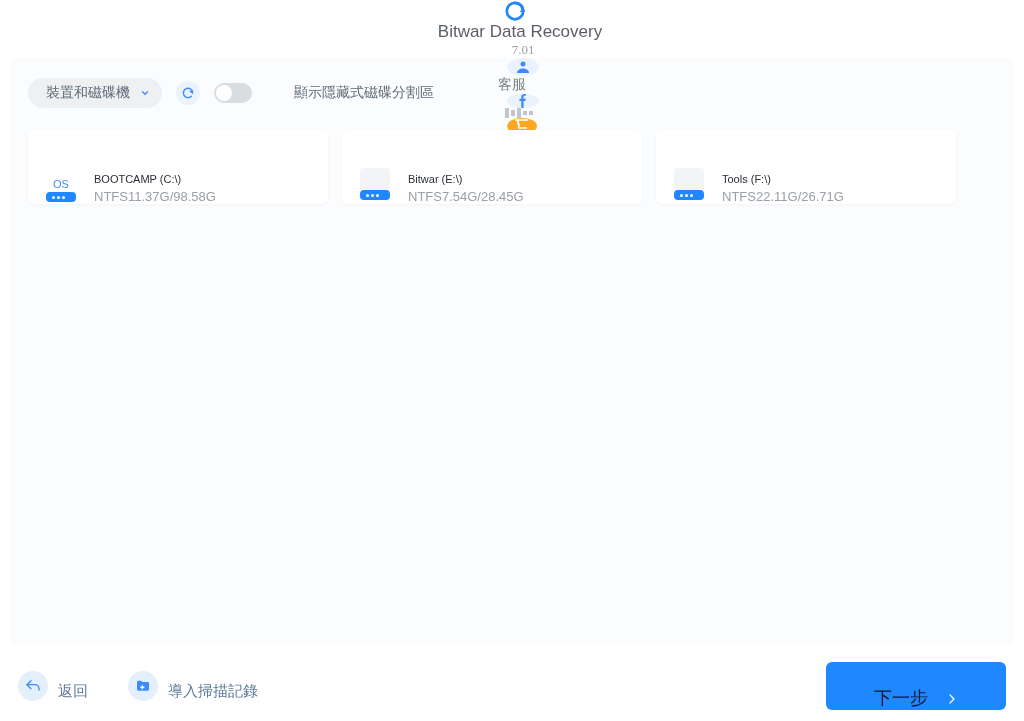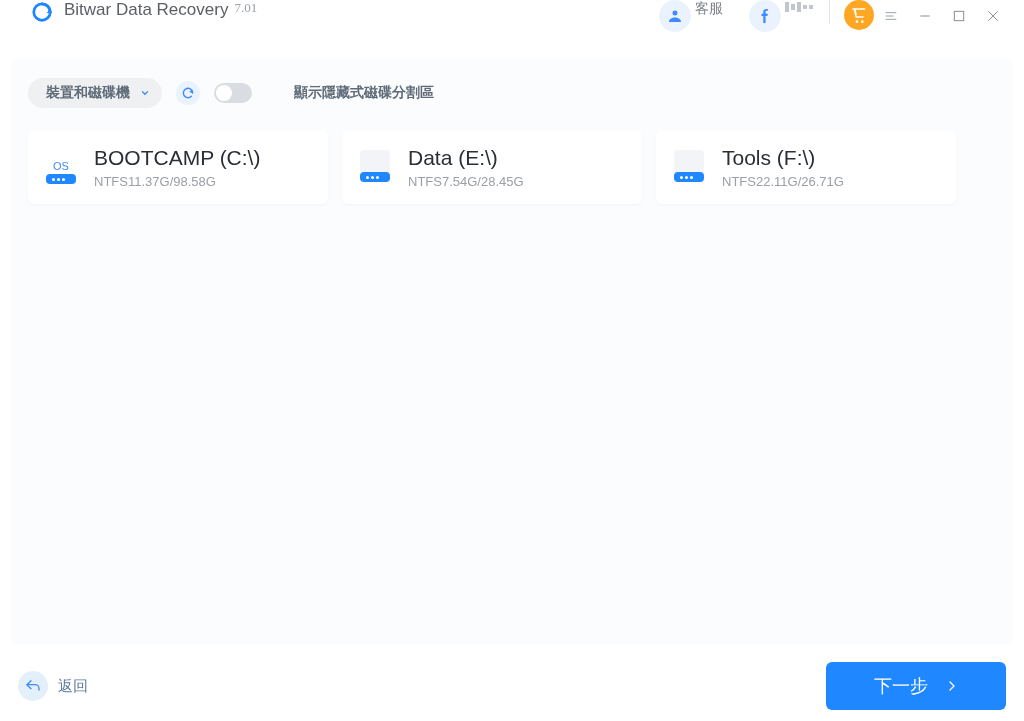--- a/index.html
+++ b/index.html
@@ -1,22 +1,24 @@
 <!DOCTYPE html>
 <html><head>
 <meta charset="utf-8">
 <style>
 * { margin: 0; padding: 0; box-sizing: border-box; font-family: "Microsoft YaHei", "Segoe UI", Arial, sans-serif; }
 body { width: 1024px; height: 721px; background: #fff; overflow: hidden; }
 
 .titlebar {
   height: 48px;
   display: flex;
+  align-items: center;
   padding: 0 14px 0 30px;
   background: #fff;
+  flex-direction: column;
 }
 .app-logo {
   width: 24px; height: 24px;
   border-radius: 6px;
   background: #fff;
   display: flex; align-items: center; justify-content: center;
   margin-right: 10px;
 }
 .app-logo svg { width: 22px; height: 22px; }
 .app-title { font-size: 17px; color: #5a5f66; font-weight: 400; }
@@ -52,21 +54,21 @@
 .content-area {
   padding: 10px;
 }
 .panel {
   background: #fbfcfd;
   border-radius: 6px;
   height: 586px;
   padding: 20px 18px 18px 18px;
 }
 .toolbar-row {
-  display: flex; align-items: center; gap: 14px; font-weight: bold;
+  display: flex; align-items: center; gap: 14px;
 }
 .dropdown {
   height: 30px;
   background: #eef0f2;
   border-radius: 15px;
   padding: 0 12px 0 18px;
   display: flex; align-items: center; gap: 10px;
   cursor: pointer;
   color: #5f6b78;
   font-size: 14px;
@@ -88,21 +90,21 @@
 .toggle-label { font-size: 14px; color: #5f6b78; margin-left: 28px; }
 
 .cards {
   display: flex; gap: 14px; margin-top: 22px;
 }
 .card {
   width: 300px; height: 74px;
   background: #fff;
   border-radius: 6px;
   box-shadow: 0 1px 3px rgba(0,0,0,0.04);
-  display: flex; align-items: center;
+  display: flex; align-items: flex-end;
   padding: 0 14px 0 14px;
   cursor: pointer;
 }
 .drive-icon {
   width: 38px; height: 38px;
   border-radius: 6px;
   display: flex; flex-direction: column;
   align-items: center; justify-content: flex-end;
   margin-right: 14px;
   padding-bottom: 2px;
@@ -120,45 +122,45 @@
   content: ""; position: absolute; bottom: 3px; left: 6px;
   width: 3px; height: 3px; background: #fff; border-radius: 50%;
   box-shadow: 5px 0 0 #fff, 10px 0 0 #fff;
 }
 .drive-icon.plain .top {
   width: 30px; height: 22px; background: #f2f4f7;
   border-radius: 4px 4px 0 0; margin-bottom: 0;
 }
 .drive-icon.plain { justify-content: center; }
 .card-text { display: flex; flex-direction: column; gap: 4px; }
-.card-title { font-size: 21px; color: #2a2f35; font-weight: 400; }
+.card-title { font-size: 11px; color: #2a2f35; font-weight: 400; }
 .card-sub { display: flex; gap: 0; font-size: 13px; color: #9aa0a6; }
 
 .footer {
   position: absolute; bottom: 0; left: 0; right: 0;
   height: 70px;
   display: flex; align-items: center;
   padding: 0 18px;
 }
 .foot-btn {
-  display: flex; align-items: center; gap: 10px;
+  display: flex; align-items: flex-end; gap: 10px;
   cursor: pointer; color: #5d7a99;
   font-size: 15px; margin-right: 40px;
 }
 .foot-icon {
   width: 30px; height: 30px; border-radius: 50%;
   background: #e3effb; display: flex; align-items: center; justify-content: center;
 }
 .next-btn {
   margin-left: auto;
   background: #1f87ff;
-  color: #ffffff;
+  color: #0f172a;
   height: 48px; width: 180px;
   border-radius: 6px;
-  display: flex; align-items: center; justify-content: center;
+  display: flex; align-items: flex-end; justify-content: center;
   gap: 18px; font-size: 18px; cursor: pointer;
 }
 </style>
 </head>
 <body>
 
 <div class="titlebar">
   <div class="app-logo">
     <svg viewBox="0 0 24 24">
         <circle cx="12" cy="12" r="9" fill="none" stroke="#1f87ff" stroke-width="3"></circle>
@@ -261,21 +263,21 @@
           </div>
         </div>
       </div>
 
       <div class="card">
         <div class="drive-icon plain">
           <div class="top"></div>
           <div class="bar"></div>
         </div>
         <div class="card-text">
-          <span class="card-title">Data (E:\)</span>
+          <span class="card-title">Bitwar (E:\)</span>
           <div class="card-sub">
             <span>NTFS</span>
             <span>7.54G/28.45G</span>
           </div>
         </div>
       </div>
 
       <div class="card">
         <div class="drive-icon plain">
           <div class="top"></div>
@@ -297,20 +299,30 @@
 <div class="footer">
   <div class="foot-btn">
     <div class="foot-icon">
       <svg width="16" height="16" viewBox="0 0 24 24">
           <path d="M9 4 L3 10 L9 16" fill="none" stroke="#3d8bff" stroke-width="2" stroke-linecap="round" stroke-linejoin="round"></path>
           <path d="M3 10 H15 a6 6 0 0 1 6 6 v2" fill="none" stroke="#3d8bff" stroke-width="2" stroke-linecap="round"></path>
         </svg>
     </div>
     <span>返回</span>
   </div>
+  <div class="foot-btn">
+    <div class="foot-icon">
+      <svg width="16" height="16" viewBox="0 0 24 24">
+          <path fill="#3d8bff" d="M3 6a2 2 0 012-2h4l2 2h8a2 2 0 012 2v9a2 2 0 01-2 2H5a2 2 0 01-2-2V6z"></path>
+          <rect x="10" y="11" width="2" height="6" fill="#fff"></rect>
+          <rect x="8" y="13" width="6" height="2" fill="#fff"></rect>
+        </svg>
+    </div>
+    <span>導入掃描記錄</span>
+  </div>
   <div class="next-btn">
     <span>下一步</span>
     <span>
       <svg width="12" height="12" viewBox="0 0 24 24">
           <path d="M8 4l8 8-8 8" fill="none" stroke="#fff" stroke-width="2.5" stroke-linecap="round" stroke-linejoin="round"></path>
         </svg>
     </span>
   </div>
 </div>
 

